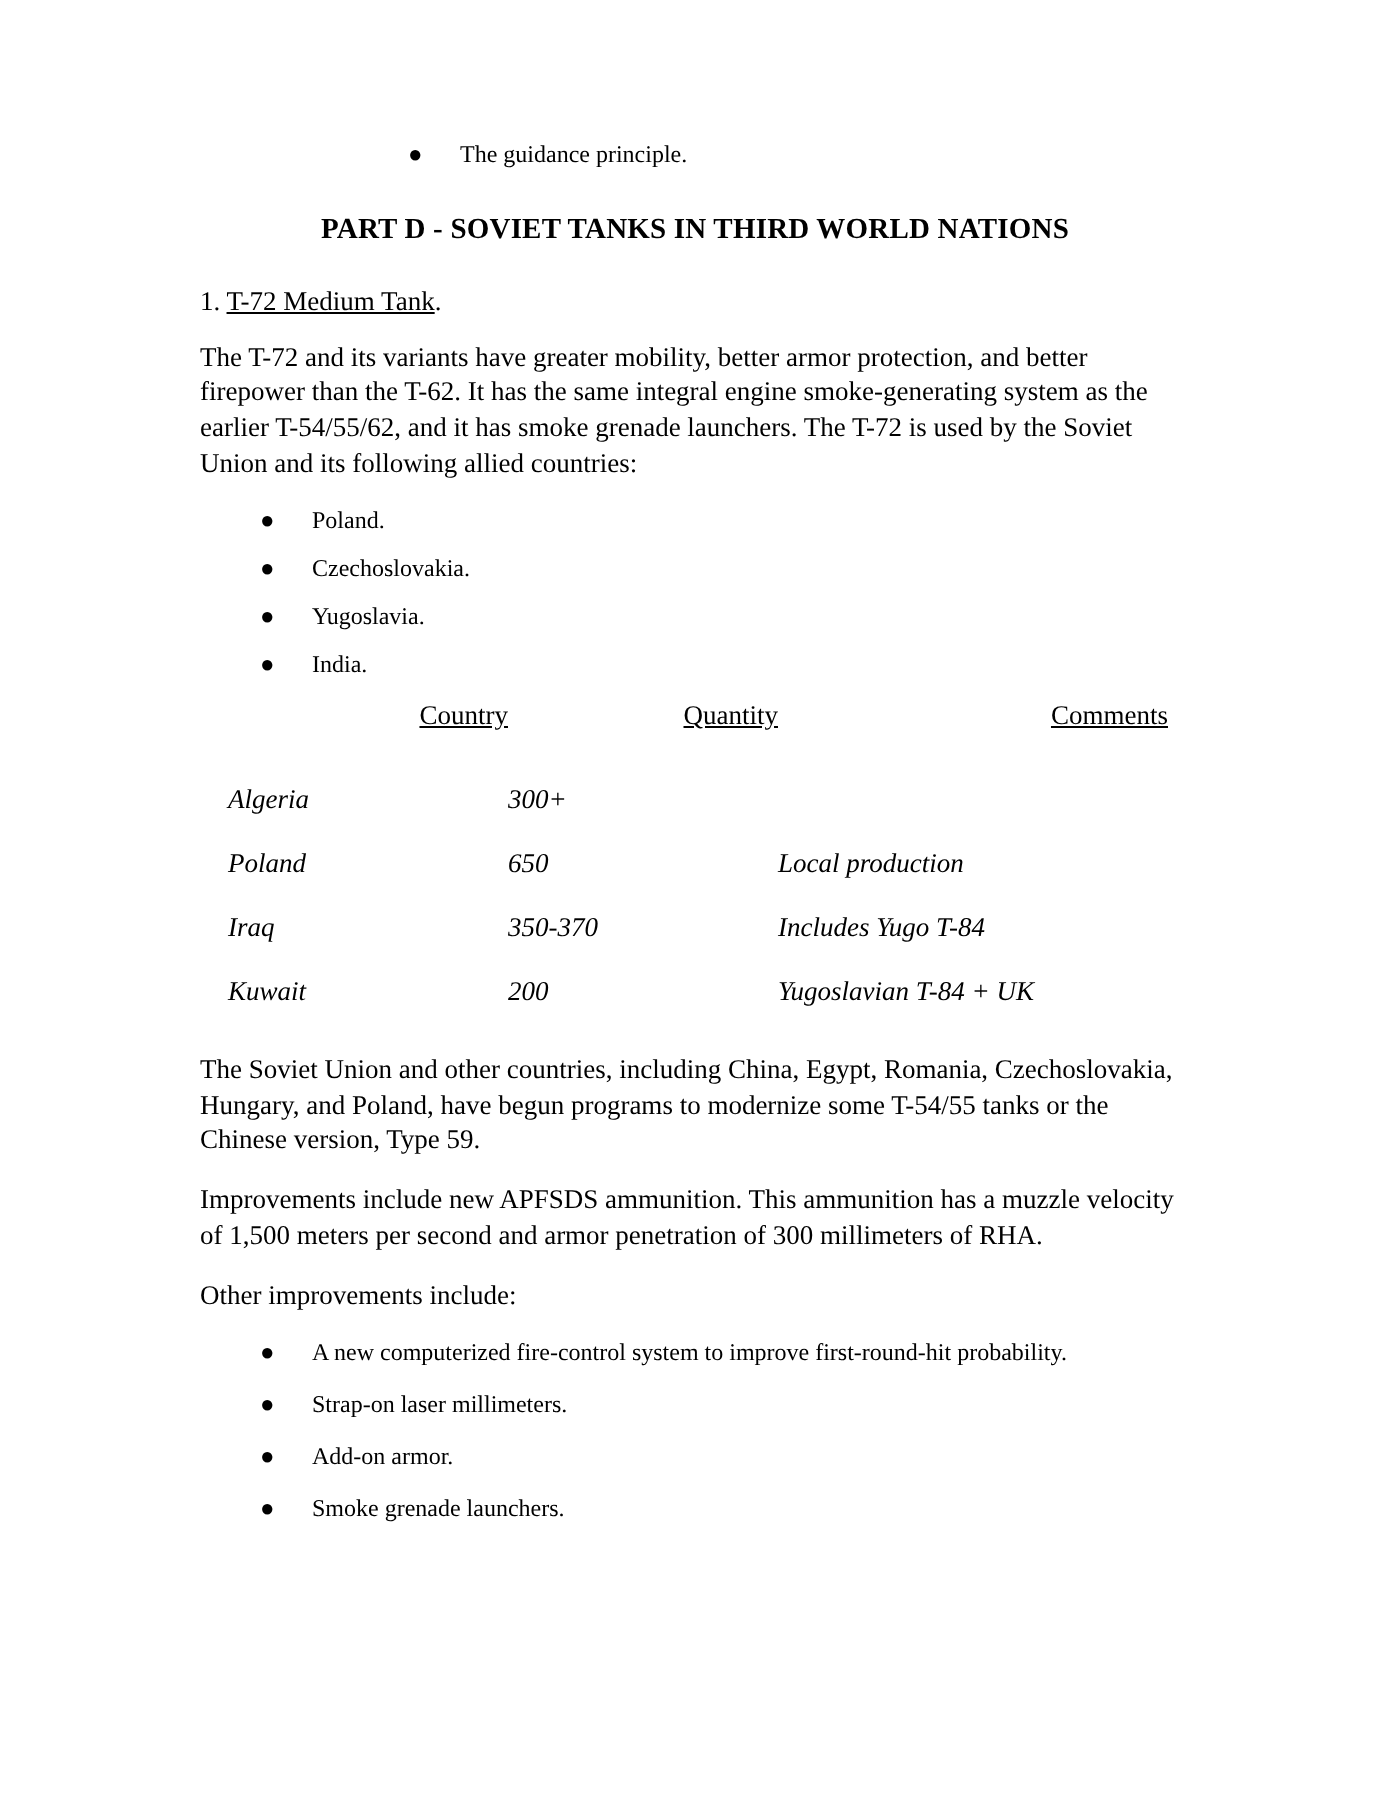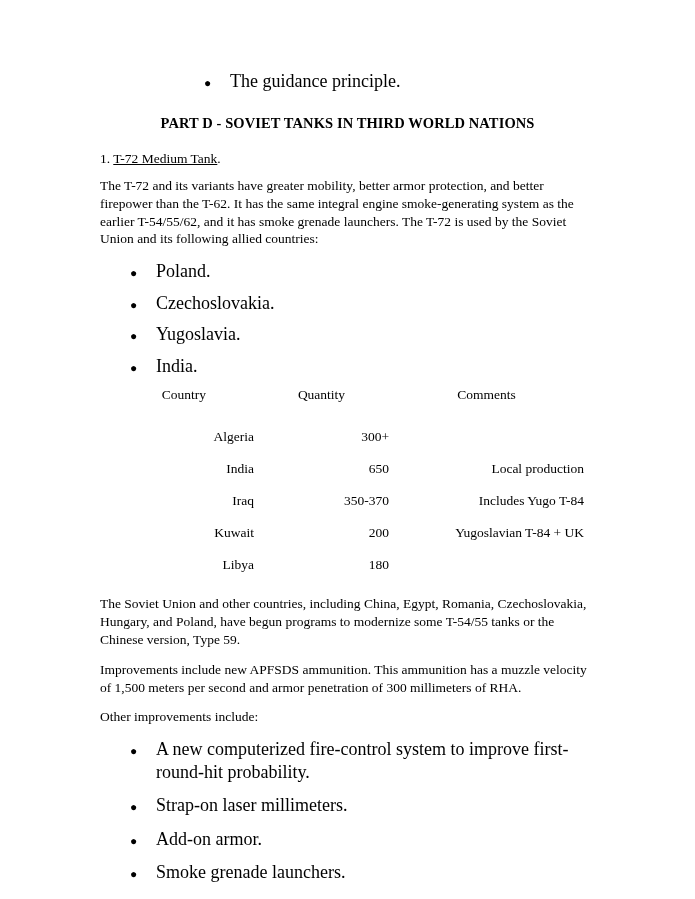--- a/index.html
+++ b/index.html
@@ -27,21 +27,21 @@
     margin: 0 0 4px 0;
   }
   .bullet-row .dot {
     flex: 0 0 auto;
     width: 26px;
     text-align: left;
     font-size: 12px;
     line-height: 1;
   }
   .bullet-row .btext {
-    font-size: 18px;
+    font-size: 12px;
     line-height: 1.25;
   }
   .top-bullet {
     margin-left: 104px;
     margin-bottom: 22px;
   }
   h1.part-title {
     font-size: 14.5px;
     font-weight: bold;
     text-align: center;
@@ -71,29 +71,31 @@
   }
   .table-wrap {
     margin: 6px 0 6px 14px;
   }
   table.data {
     border-collapse: collapse;
     font-size: 13.5px;
     width: 470px;
   }
   table.data th {
-    text-align: center;
+    text-align: right;
     font-weight: normal;
+    text-decoration: underline;
     padding: 0 0 26px 0;
     vertical-align: top;
   }
   table.data td {
-    text-align: right;
+    text-align: left;
     padding: 0 0 16px 0;
     vertical-align: top;
+    font-style: italic;
   }
   table.data th.c1, table.data td.c1 { width: 140px; }
   table.data th.c2, table.data td.c2 { width: 135px; }
   table.data th.c3, table.data td.c3 { width: 195px; margin-left: 40px; }
   .tail-list .bullet-row {
     margin-left: 30px;
     margin-bottom: 11px;
   }
 </style>
 </head>
@@ -144,39 +146,34 @@
           <th class="c3">Comments</th>
         </tr>
       </thead>
       <tbody>
         <tr>
           <td class="c1">Algeria</td>
           <td class="c2">300+</td>
           <td class="c3"></td>
         </tr>
         <tr>
-          <td class="c1">India</td>
+          <td class="c1">Poland</td>
           <td class="c2">650</td>
           <td class="c3">Local production</td>
         </tr>
         <tr>
           <td class="c1">Iraq</td>
           <td class="c2">350-370</td>
           <td class="c3">Includes Yugo T-84</td>
         </tr>
         <tr>
           <td class="c1">Kuwait</td>
           <td class="c2">200</td>
           <td class="c3">Yugoslavian T-84 + UK</td>
         </tr>
-        <tr>
-          <td class="c1">Libya</td>
-          <td class="c2">180</td>
-          <td class="c3"></td>
-        </tr>
       </tbody>
     </table>
   </div>
 
 
   <p class="para">The Soviet Union and other countries, including China, Egypt, Romania, Czechoslovakia, Hungary, and Poland, have begun programs to modernize some T-54/55 tanks or the Chinese version, Type 59.</p>
   <p class="para">Improvements include new APFSDS ammunition. This ammunition has a muzzle velocity of 1,500 meters per second and armor penetration of 300 millimeters of RHA.</p>
   <p class="para">Other improvements include:</p>
 
   <div class="list-block tail-list">

